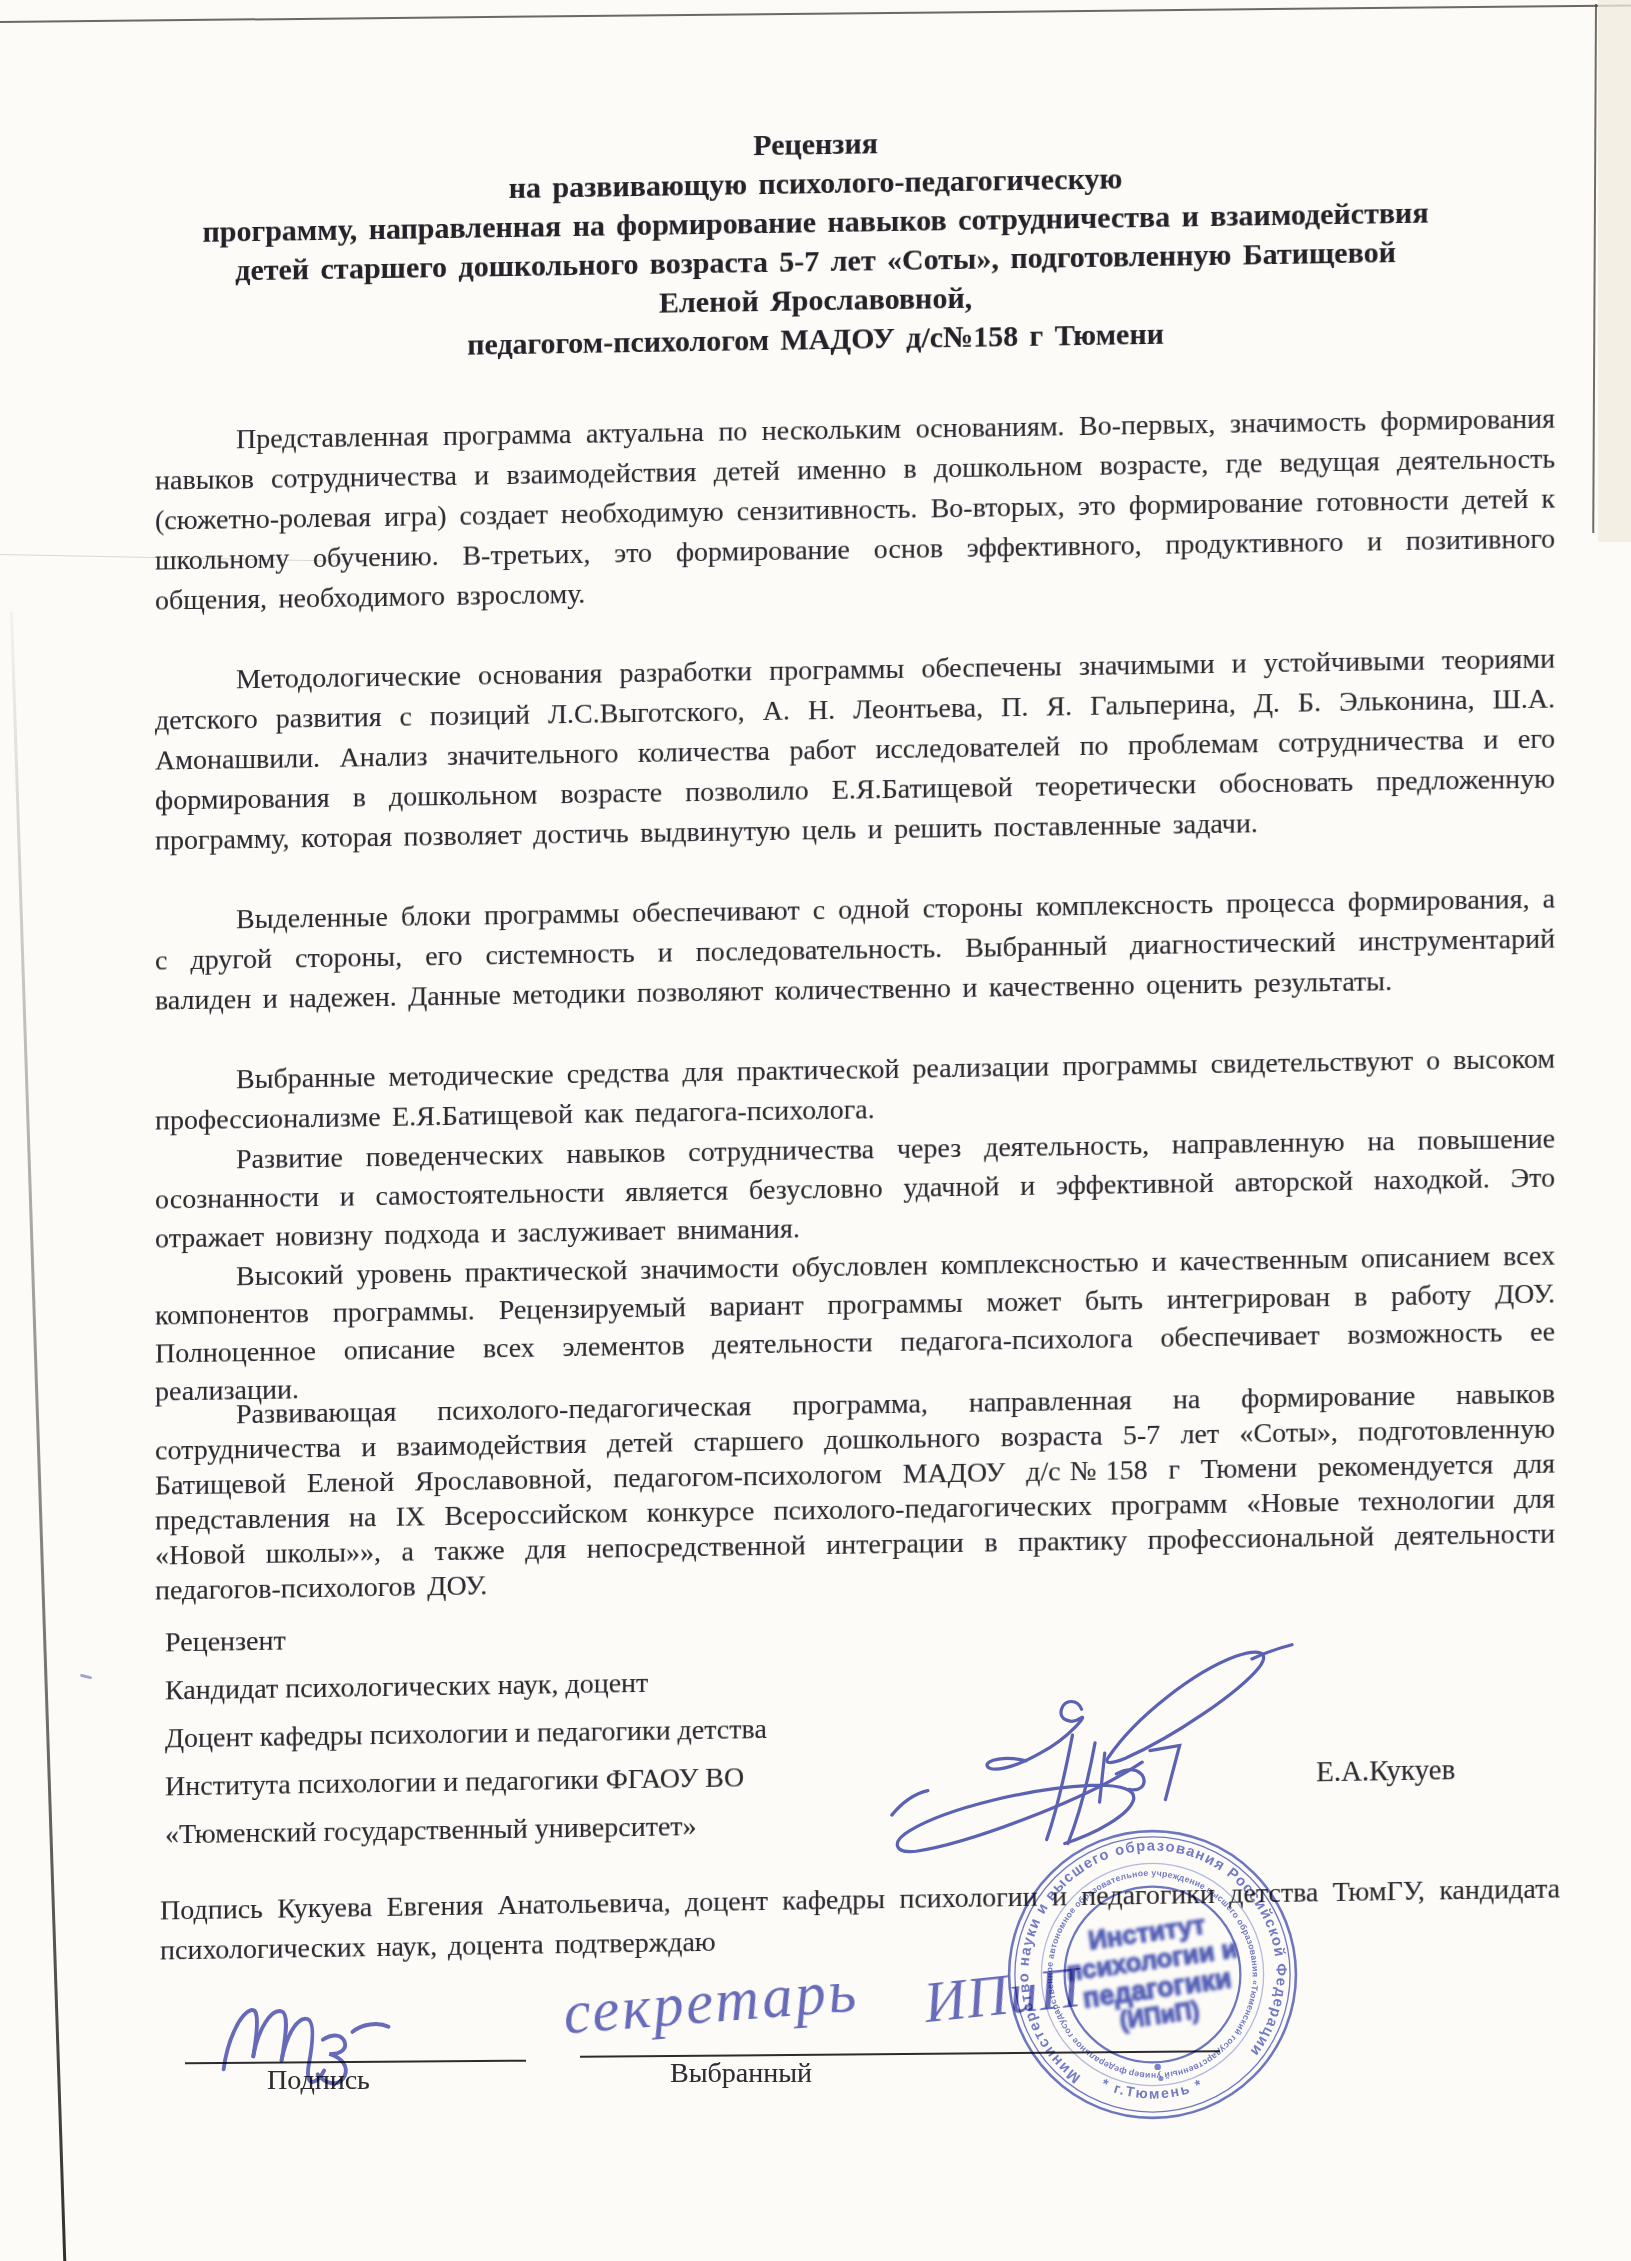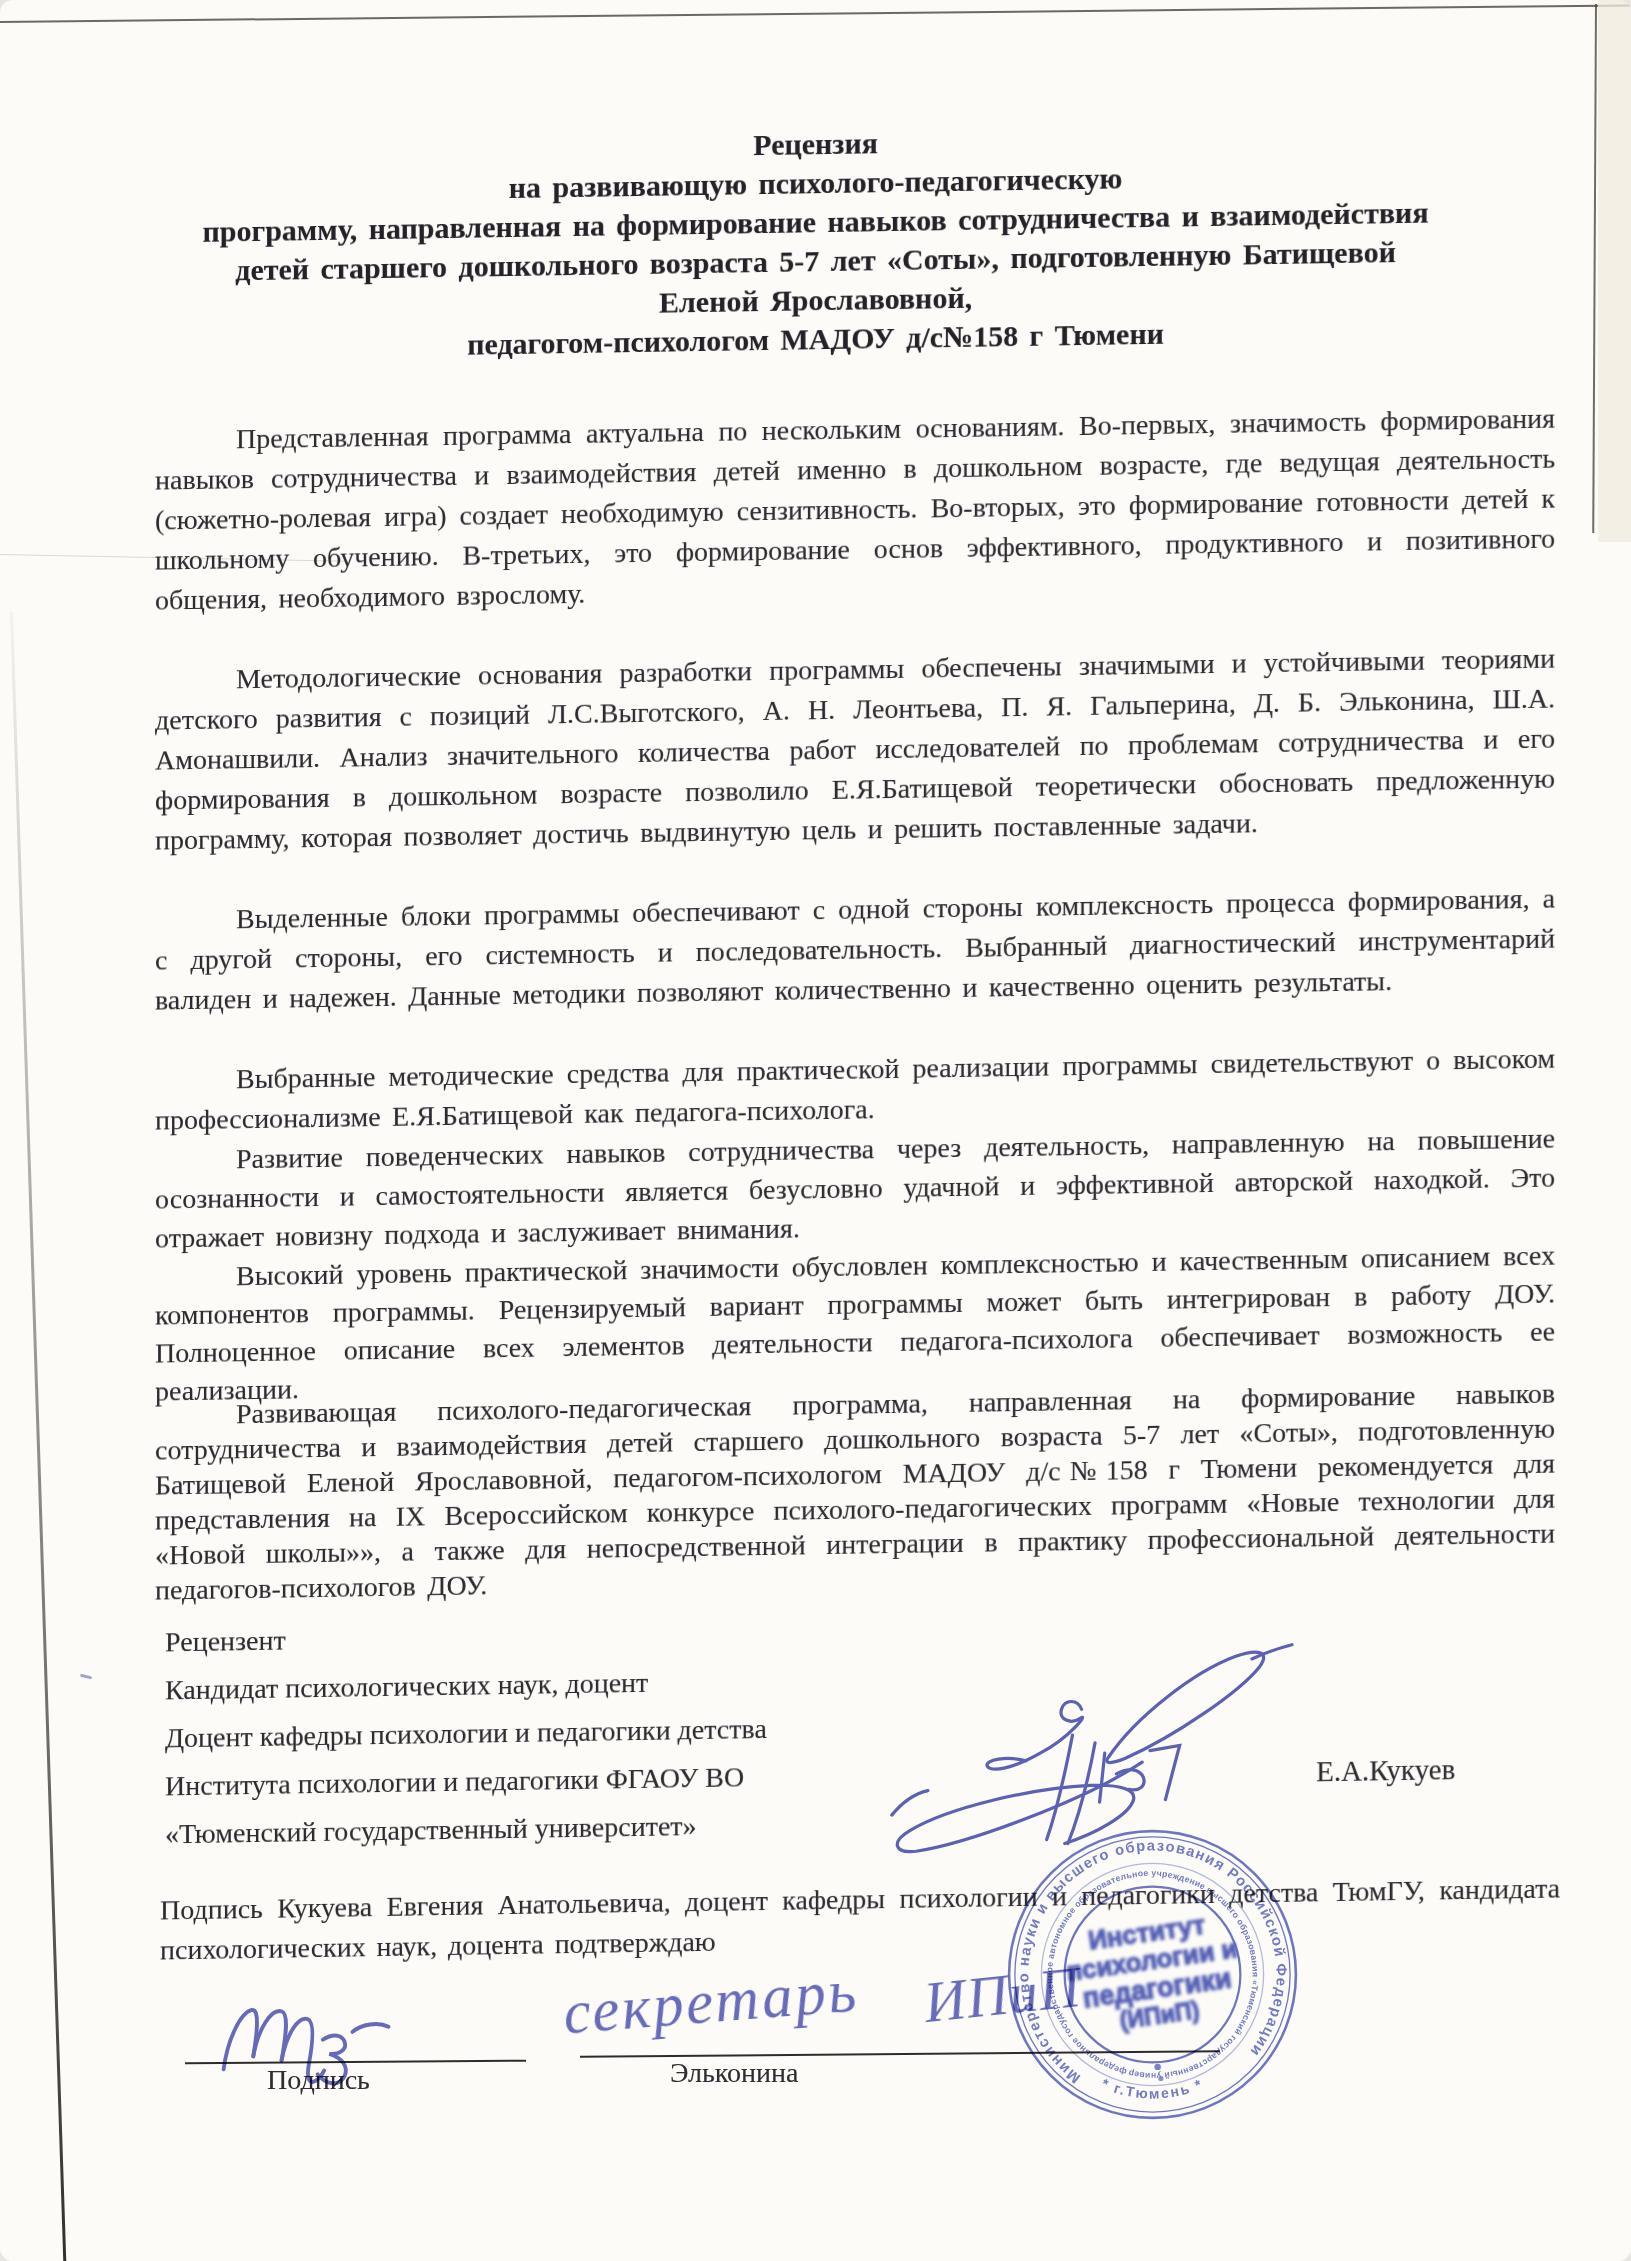--- a/index.html
+++ b/index.html
@@ -1,17 +1,17 @@
 <!DOCTYPE html>
 <html style="font-size:10.3px"><head>
 <meta charset="utf-8">
 <style>
   html,body{margin:0;padding:0;}
   body{width:1631px;height:2261px;background:#e8e6e1;font-family:"Liberation Serif","DejaVu Serif",serif;}
-  .page{position:absolute;left:0;top:0;width:1631px;height:2261px;background:#fcfbf7;overflow:hidden;color:#2b2a31;border-radius:13px;}
+  .page{position:absolute;left:0;top:0;width:1631px;height:2261px;background:#fcfbf7;overflow:hidden;color:#2b2a31;}
   
   .edge-top{position:absolute;left:-3.9px;top:20.7px;width:1639px;height:1.9px;background:#564e48;opacity:.85;
             transform:rotate(-0.58deg);transform-origin:left center;}
   .edge-right{position:absolute;left:1595px;top:3.9px;width:1.9px;height:529px;background:#4e4842;opacity:.8;
               transform:rotate(0.3deg);transform-origin:top center;}
   .edge-right-strip{position:absolute;left:1598px;top:0;width:33px;height:542px;background:#f1ebdf;opacity:.75;}
   .fold-left{position:absolute;left:10.3px;top:612px;width:2.6px;height:1658px;
              background:linear-gradient(to bottom,rgba(90,80,70,.05),rgba(60,52,45,.5) 45%,rgba(28,24,21,.9));
              transform:rotate(-1.85deg);transform-origin:top center;}
   .crease{position:absolute;left:0;top:554px;width:348px;height:1.3px;background:rgba(130,120,106,.26);
@@ -86,21 +86,21 @@
     </div>
 
     <div class="rev-name">Е.А.Кукуев</div>
 
     <p class="confirm">Подпись Кукуева Евгения Анатольевича, доцент кафедры психологии и педагогики детства ТюмГУ, кандидата психологических наук, доцента подтверждаю</p>
   </div>
 
   <div class="sigline l1"></div>
   <div class="sigline l2"></div>
   <div class="siglabel s1">Подпись</div>
-  <div class="siglabel s2">Эльконина</div>
+  <div class="siglabel s2">Выбранный</div>
 
   <div class="hw position-word">секретарь</div>
   <div class="hw org-word">ИПиП</div>
 
   <svg class="sig ink" style="left:884px;top:1633px;" width="426" height="239" viewBox="1370 2530 660 370" xmlns="http://www.w3.org/2000/svg">
     <g fill="none" stroke="#4f55b4" stroke-width="5" stroke-linecap="round" opacity="0.92" filter="blur(0.3px)">
       <path d="M1718,2722 C1760,2660 1850,2590 1915,2566 C1952,2553 1968,2560 1952,2582 C1920,2622 1820,2690 1744,2724 C1720,2734 1710,2732 1718,2722"></path>
       <path d="M1940,2570 C1962,2560 1986,2552 2002,2548"></path>
       <path d="M1676,2648 C1670,2632 1650,2632 1645,2648 C1640,2664 1660,2672 1674,2662 C1688,2652 1660,2690 1612,2716 C1570,2740 1536,2746 1530,2736 C1526,2726 1560,2720 1590,2728"></path>
       <path d="M1662,2688 C1650,2750 1636,2810 1622,2850"></path>

